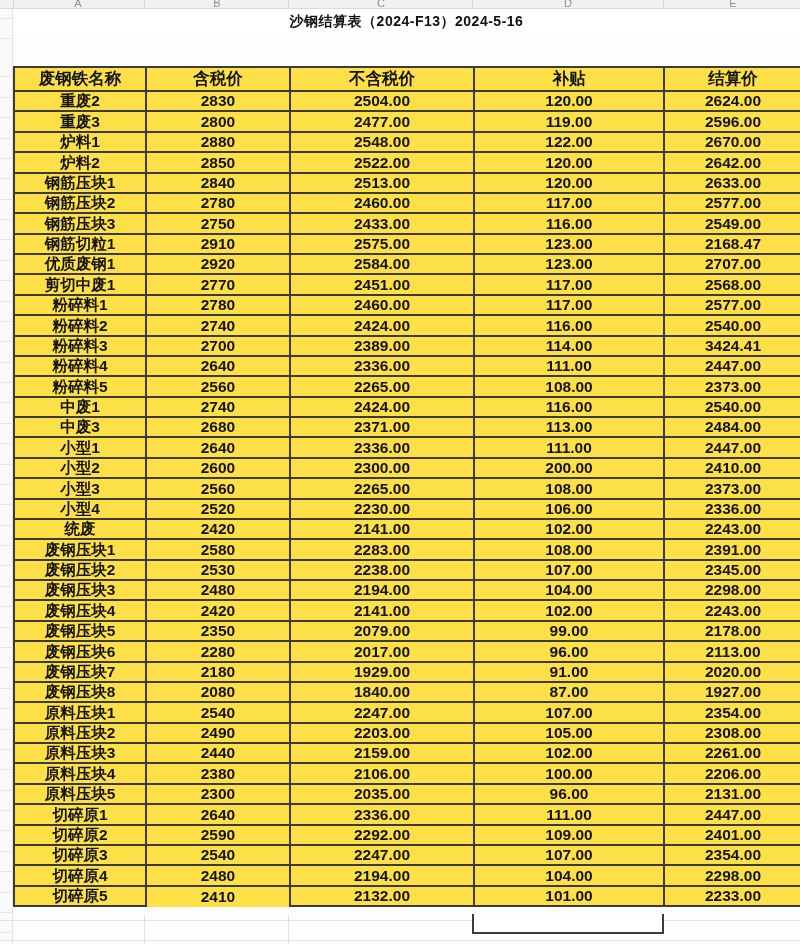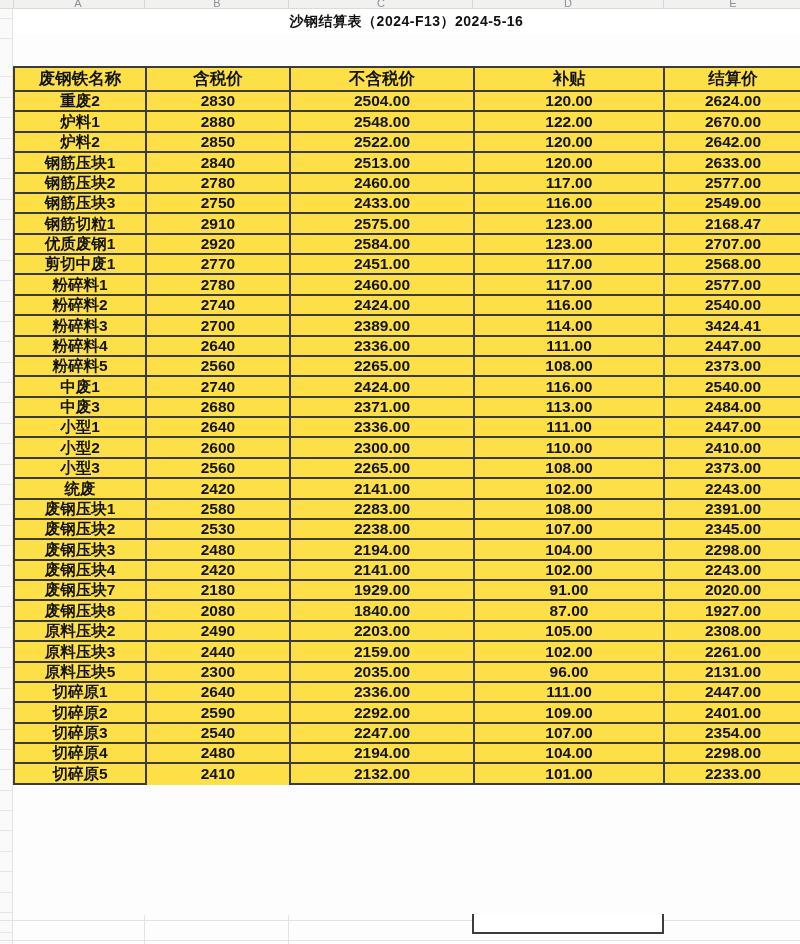--- a/index.html
+++ b/index.html
@@ -92,20 +92,27 @@
     </thead>
     <tbody id="tbody">
         <tr>
           <td>重废2</td>
           <td>2830</td>
           <td>2504.00</td>
           <td>120.00</td>
           <td class="no-r">2624.00</td>
         </tr>
         <tr>
+          <td>重废3</td>
+          <td>2800</td>
+          <td>2477.00</td>
+          <td>119.00</td>
+          <td class="no-r">2596.00</td>
+        </tr>
+        <tr>
           <td>炉料1</td>
           <td>2880</td>
           <td>2548.00</td>
           <td>122.00</td>
           <td class="no-r">2670.00</td>
         </tr>
         <tr>
           <td>炉料2</td>
           <td>2850</td>
           <td>2522.00</td>
@@ -207,31 +214,38 @@
           <td>小型1</td>
           <td>2640</td>
           <td>2336.00</td>
           <td>111.00</td>
           <td class="no-r">2447.00</td>
         </tr>
         <tr>
           <td>小型2</td>
           <td>2600</td>
           <td>2300.00</td>
-          <td>110.00</td>
+          <td>200.00</td>
           <td class="no-r">2410.00</td>
         </tr>
         <tr>
           <td>小型3</td>
           <td>2560</td>
           <td>2265.00</td>
           <td>108.00</td>
           <td class="no-r">2373.00</td>
         </tr>
         <tr>
+          <td>小型4</td>
+          <td>2520</td>
+          <td>2230.00</td>
+          <td>106.00</td>
+          <td class="no-r">2336.00</td>
+        </tr>
+        <tr>
           <td>统废</td>
           <td>2420</td>
           <td>2141.00</td>
           <td>102.00</td>
           <td class="no-r">2243.00</td>
         </tr>
         <tr>
           <td>废钢压块1</td>
           <td>2580</td>
           <td>2283.00</td>
@@ -253,48 +267,76 @@
           <td class="no-r">2298.00</td>
         </tr>
         <tr>
           <td>废钢压块4</td>
           <td>2420</td>
           <td>2141.00</td>
           <td>102.00</td>
           <td class="no-r">2243.00</td>
         </tr>
         <tr>
+          <td>废钢压块5</td>
+          <td>2350</td>
+          <td>2079.00</td>
+          <td>99.00</td>
+          <td class="no-r">2178.00</td>
+        </tr>
+        <tr>
+          <td>废钢压块6</td>
+          <td>2280</td>
+          <td>2017.00</td>
+          <td>96.00</td>
+          <td class="no-r">2113.00</td>
+        </tr>
+        <tr>
           <td>废钢压块7</td>
           <td>2180</td>
           <td>1929.00</td>
           <td>91.00</td>
           <td class="no-r">2020.00</td>
         </tr>
         <tr>
           <td>废钢压块8</td>
           <td>2080</td>
           <td>1840.00</td>
           <td>87.00</td>
           <td class="no-r">1927.00</td>
         </tr>
         <tr>
+          <td>原料压块1</td>
+          <td>2540</td>
+          <td>2247.00</td>
+          <td>107.00</td>
+          <td class="no-r">2354.00</td>
+        </tr>
+        <tr>
           <td>原料压块2</td>
           <td>2490</td>
           <td>2203.00</td>
           <td>105.00</td>
           <td class="no-r">2308.00</td>
         </tr>
         <tr>
           <td>原料压块3</td>
           <td>2440</td>
           <td>2159.00</td>
           <td>102.00</td>
           <td class="no-r">2261.00</td>
         </tr>
         <tr>
+          <td>原料压块4</td>
+          <td>2380</td>
+          <td>2106.00</td>
+          <td>100.00</td>
+          <td class="no-r">2206.00</td>
+        </tr>
+        <tr>
           <td>原料压块5</td>
           <td>2300</td>
           <td>2035.00</td>
           <td>96.00</td>
           <td class="no-r">2131.00</td>
         </tr>
         <tr>
           <td>切碎原1</td>
           <td>2640</td>
           <td>2336.00</td>

